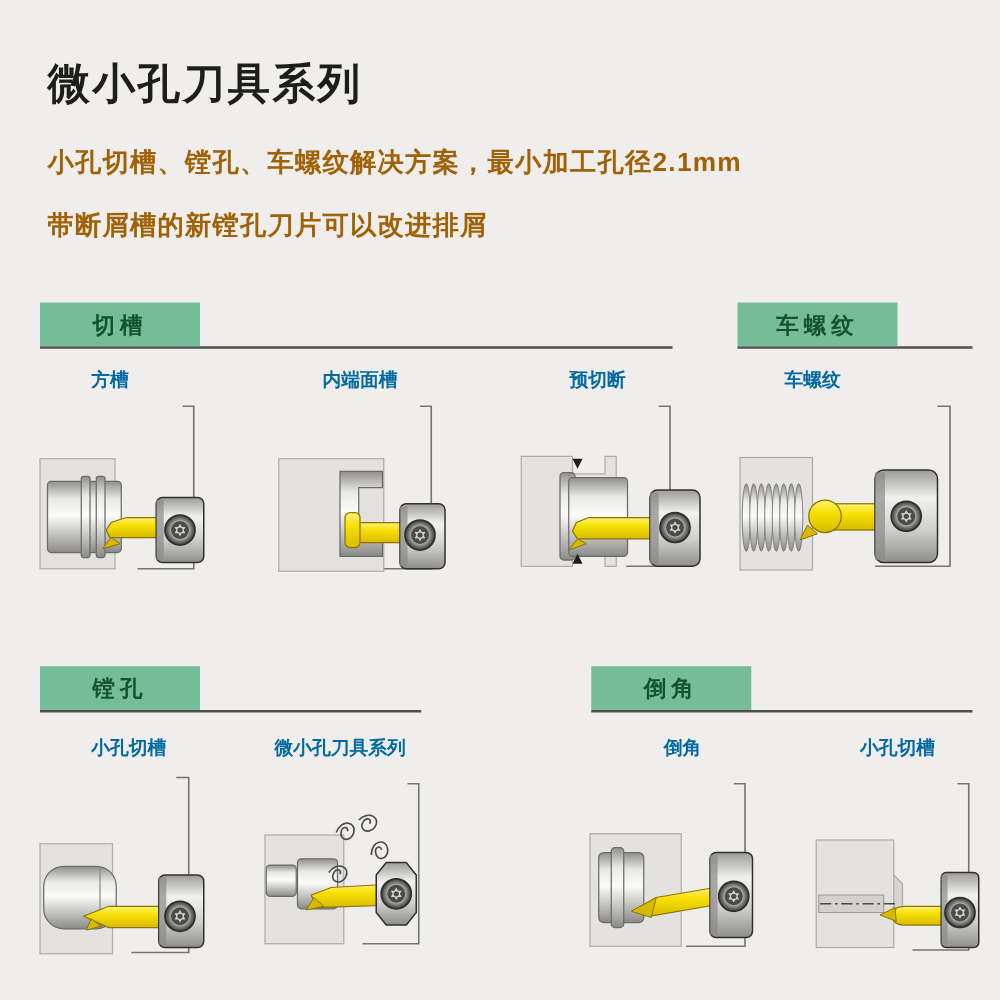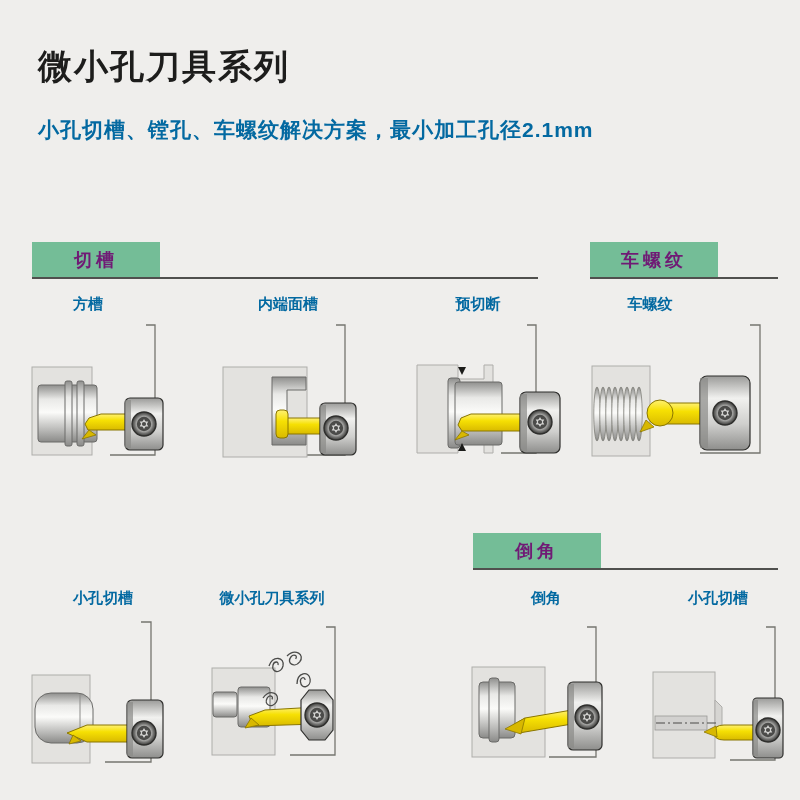--- a/index.html
+++ b/index.html
@@ -8,29 +8,29 @@
     background:#efeeec;
     font-family:"Liberation Sans", sans-serif;
     color:#1d1d1c;
   }
   .page-title{
     position:absolute;left:38px;top:44px;margin:0;
     font-size:34px;font-weight:800;letter-spacing:2px;color:#1d1d1c;text-align:center;
   }
   .sub{
     position:absolute;left:38px;margin:0;
-    font-size:21px;font-weight:600;letter-spacing:1px;color:#0369a1;
+    font-size:21px;font-weight:600;letter-spacing:1px;color:#a16207;
   }
   .s1{top:116px}
   .s2{top:166px}
 
   .section-head{position:absolute;height:35px;border-bottom:2px solid #50504e;}
   .badge{
     position:absolute;left:0;bottom:0;width:128px;height:35px;
-    background:#74bd97;color:#701a75;
+    background:#74bd97;color:#14532d;
     font-size:18px;font-weight:700;letter-spacing:4px;
     display:flex;align-items:center;justify-content:center;
   }
   #sec1{left:32px;top:242px;width:506px}
   #sec2{left:590px;top:242px;width:188px}
   #sec3{left:32px;top:533px;width:305px}
   #sec4{left:473px;top:533px;width:305px}
 
   .fig-label{
     position:absolute;transform:translateX(-50%);
@@ -78,26 +78,30 @@
         <circle r="7.2" fill="#4b4b49"></circle>
         <polygon points="0,-5 4.33,2.5 -4.33,2.5" fill="#d6d6d4"></polygon>
         <polygon points="0,5 4.33,-2.5 -4.33,-2.5" fill="#d6d6d4"></polygon>
         <circle r="2.1" fill="#4b4b49"></circle>
       </symbol>
     </defs>
   </svg>
 
   <h1 class="page-title">微小孔刀具系列</h1>
   <p class="sub s1">小孔切槽、镗孔、车螺纹解决方案，最小加工孔径2.1mm</p>
+  <p class="sub s2">带断屑槽的新镗孔刀片可以改进排屑</p>
 
   <div class="section-head" id="sec1">
     <div class="badge">切槽</div>
   </div>
   <div class="section-head" id="sec2">
     <div class="badge">车螺纹</div>
+  </div>
+  <div class="section-head" id="sec3">
+    <div class="badge">镗孔</div>
   </div>
   <div class="section-head" id="sec4">
     <div class="badge">倒角</div>
   </div>
 
   <span class="fig-label row1" style="left:88px">方槽</span>
   <span class="fig-label row1" style="left:288px">内端面槽</span>
   <span class="fig-label row1" style="left:478px">预切断</span>
   <span class="fig-label row1" style="left:650px">车螺纹</span>
   <span class="fig-label row2" style="left:103px">小孔切槽</span>

